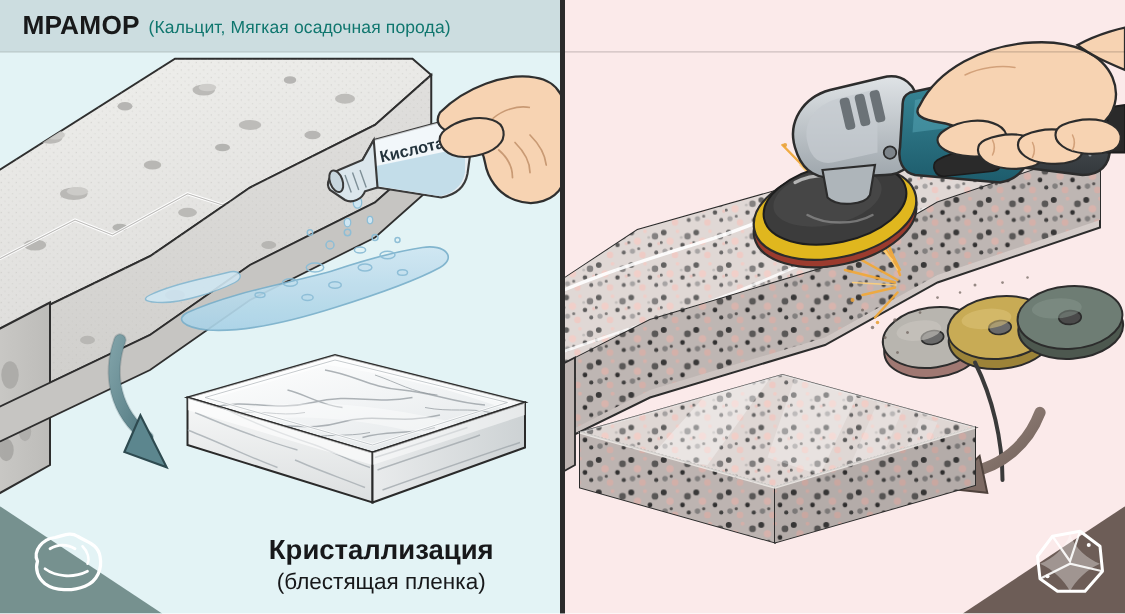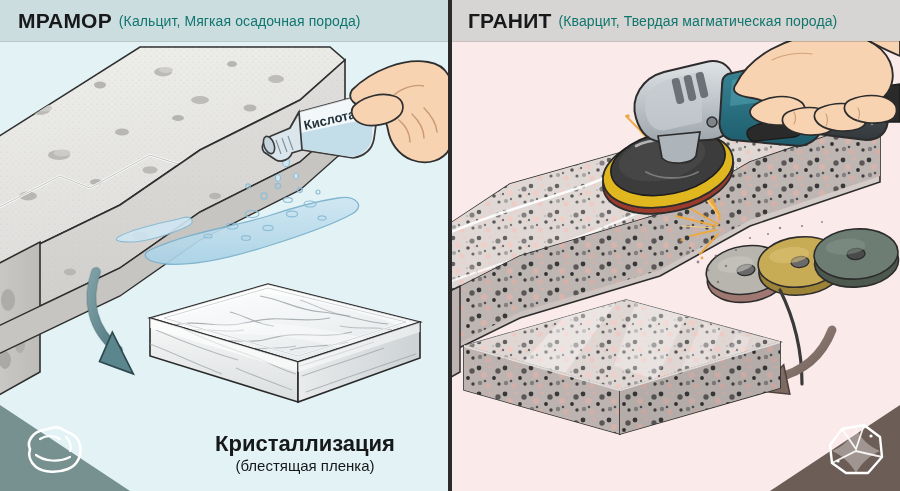--- a/index.html
+++ b/index.html
@@ -17,21 +17,21 @@
        padding-left:18px;box-sizing:border-box;z-index:40;text-align:right;}
   #hdr-left{background:#ccdde0;}
   #hdr-right{background:#d7d5d3;}
   .hdr-strong{font-size:21px;font-weight:bold;color:#18191a;letter-spacing:.2px;}
   .hdr-sub{font-size:14px;color:#0f766e;margin-left:7px;letter-spacing:.1px;}
   .hdr-rule{position:absolute;top:41px;left:0;width:450px;height:1px;background:rgba(0,0,0,.18);z-index:41;}
 
   
   .caption{position:absolute;z-index:45;color:#17181a;text-align:center;line-height:1.12;}
   .cap-t1{font-size:22px;font-weight:bold;white-space:nowrap;}
-  .cap-t2{font-size:15px;white-space:nowrap;margin-top:2px;}
+  .cap-t2{font-size:18px;white-space:nowrap;margin-top:2px;}
   #cap-left{left:170px;bottom:16px;width:270px;}
 
   
   .corner{position:absolute;bottom:0;width:130px;height:86px;z-index:50;}
   #corner-left{left:0;}
   #corner-right{right:0;}
   .corner svg{position:absolute;inset:0;}
 
   
   .art{position:absolute;inset:0;}
@@ -535,24 +535,20 @@
         <path d="M170 390 L330 342 L330 388 L170 434 Z" fill="#c4bbb8" stroke="#2c2c2c" stroke-width="1.6"></path>
         <g clip-path="url(#slabSideClipR)">
           <rect x="165" y="338" width="175" height="110" fill="url(#graniteDark)"></rect>
           <rect x="165" y="338" width="175" height="110" fill="#000" opacity=".1"></rect>
         </g>
 
         <path d="M14 346 L170 390 L330 342" fill="none" stroke="#f0ece9" stroke-width="2" opacity=".85"></path>
       </svg>
     </div>
 
-    <div class="hdr" id="hdr-right">
-      <span class="hdr-strong">ГРАНИТ</span>
-      <span class="hdr-sub">(Кварцит, Твердая магматическая порода)</span>
-    </div>
     <div class="hdr-rule"></div>
 
     <div class="corner" id="corner-right">
       <svg width="130" height="86" viewBox="0 0 130 86">
         <path d="M130 0 L130 86 L0 86 Z" fill="#6d5d57"></path>
         <g transform="translate(54,18)">
           <path d="M6 22 L18 6 L40 2 L56 14 L58 34 L44 50 L22 50 L8 40 Z" fill="none" stroke="#ffffff" stroke-width="2.4" stroke-linejoin="round"></path>
           <path d="M32 4 C36 16 46 24 56 28 C46 32 36 42 32 50 C28 42 18 32 8 28 C18 24 28 16 32 4 Z" fill="#ffffff" opacity=".35"></path>
           <path d="M18 6 L32 26 L40 2" fill="none" stroke="#ffffff" stroke-width="1.8" opacity=".9"></path>
           <path d="M8 40 L32 28 L58 34" fill="none" stroke="#ffffff" stroke-width="1.8" opacity=".9"></path>

